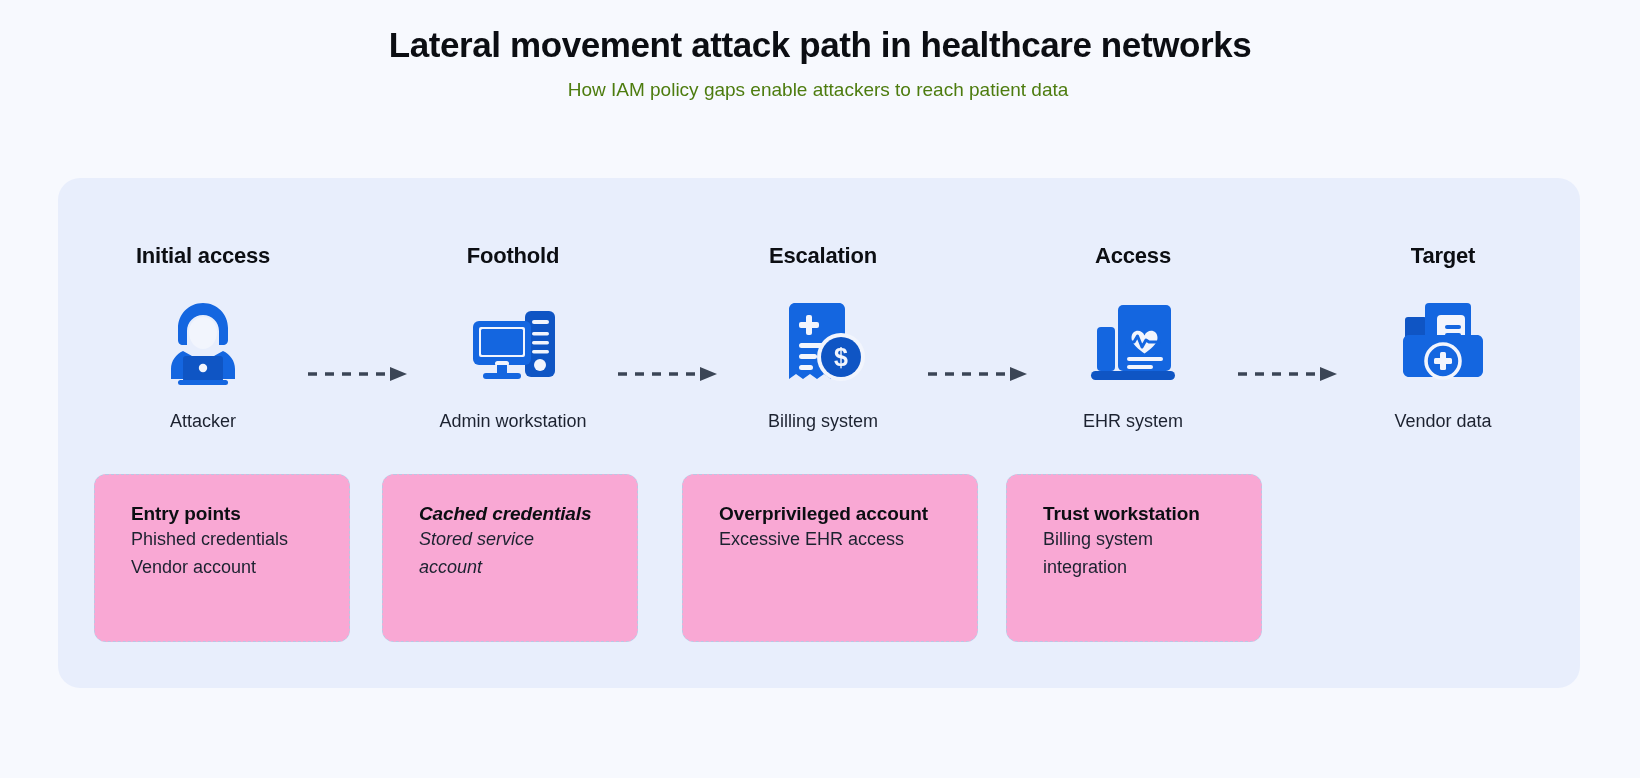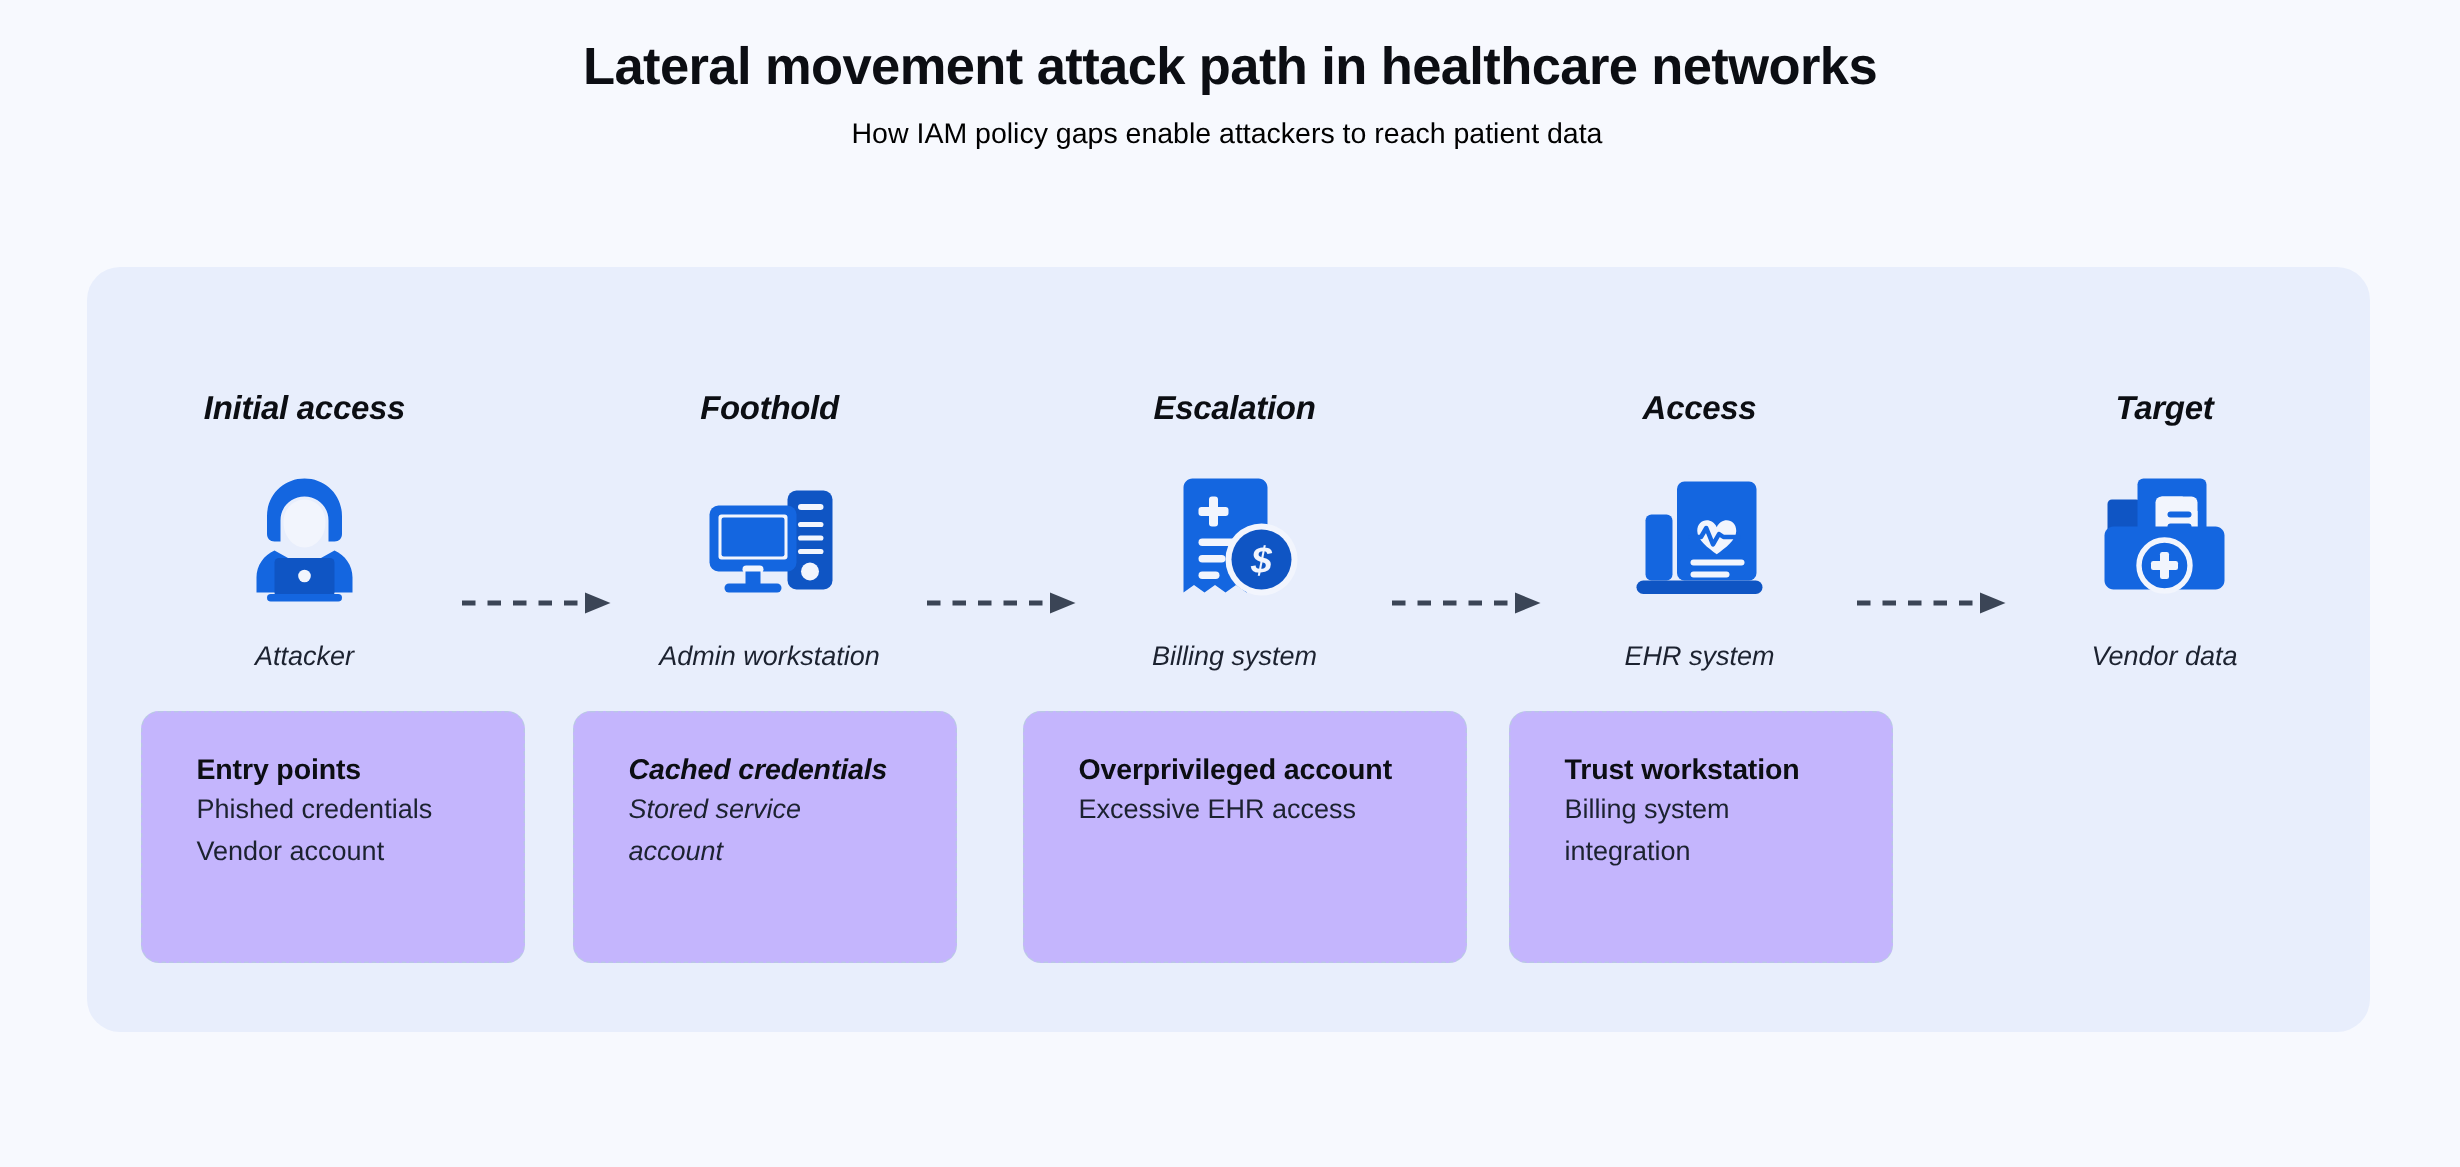--- a/index.html
+++ b/index.html
@@ -28,21 +28,21 @@
   .title {
     font-size: 35px;
     font-weight: bold;
     color: #0c0e13;
     letter-spacing: -0.4px;
     margin: 0;
     line-height: 1.18;
   }
   .subtitle {
     font-size: 19px;
-    color: #000000;
+    color: #4d7c0f;
     margin: 14px 4px 0 0;
     font-weight: 400;
   }
 
   
   .panel {
     position: absolute;
     left: 58px;
     top: 178px;
     width: 1522px;
@@ -53,24 +53,23 @@
   }
 
   
   .flow {
     position: absolute;
     left: 0;
     top: 0;
     width: 100%;
     height: 270px;
     display: flex;
-    align-items: flex-end;
+    align-items: center;
     padding: 48px 40px 0 40px;
     box-sizing: border-box;
-    font-style: italic;
   }
   .node {
     width: 210px;
     flex: 0 0 210px;
     display: flex;
     flex-direction: column;
     align-items: center;
   }
   .stage-label {
     font-size: 22px;
@@ -111,21 +110,21 @@
     width: 100%;
     height: 180px;
     padding: 0 40px;
     box-sizing: border-box;
   }
   .callout {
     position: absolute;
     top: 0;
     width: 256px;
     height: 168px;
-    background: #c4b5fd;
+    background: #f9a8d4;
     border: 1.6px dashed #b9c8e4;
     border-radius: 12px;
     box-sizing: border-box;
     padding: 28px 22px 0 36px;
   }
   .callout-title {
     font-size: 19px;
     font-weight: bold;
     color: #0c0e13;
     line-height: 1.2;

